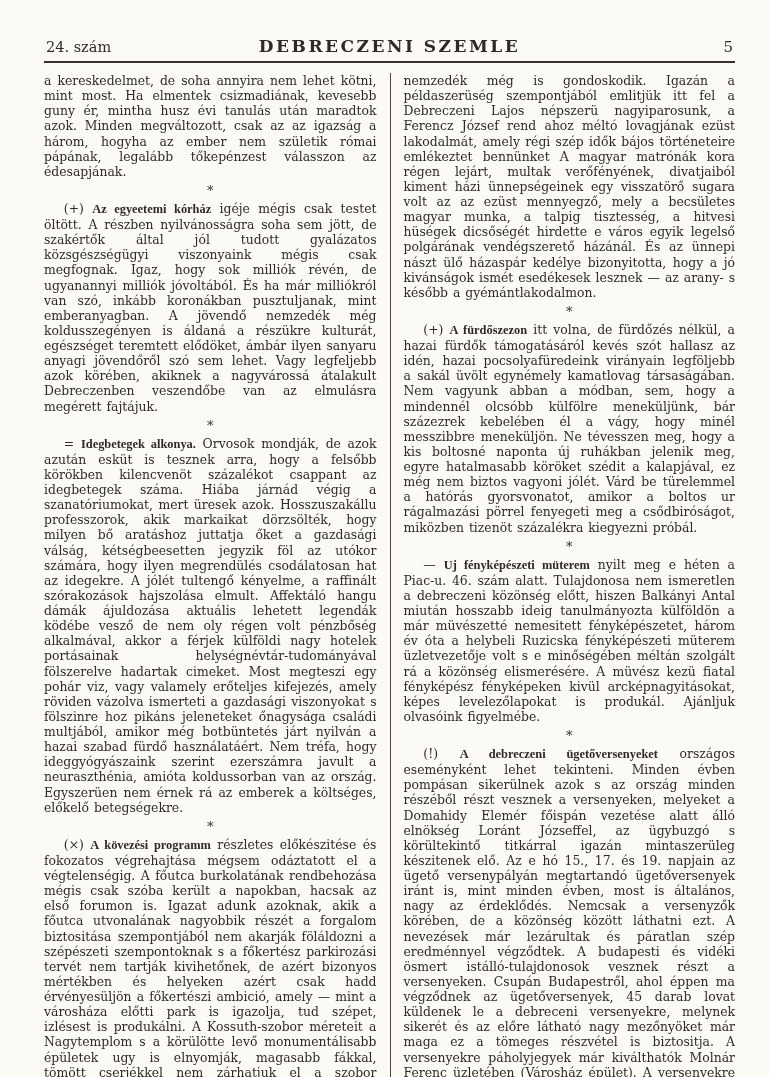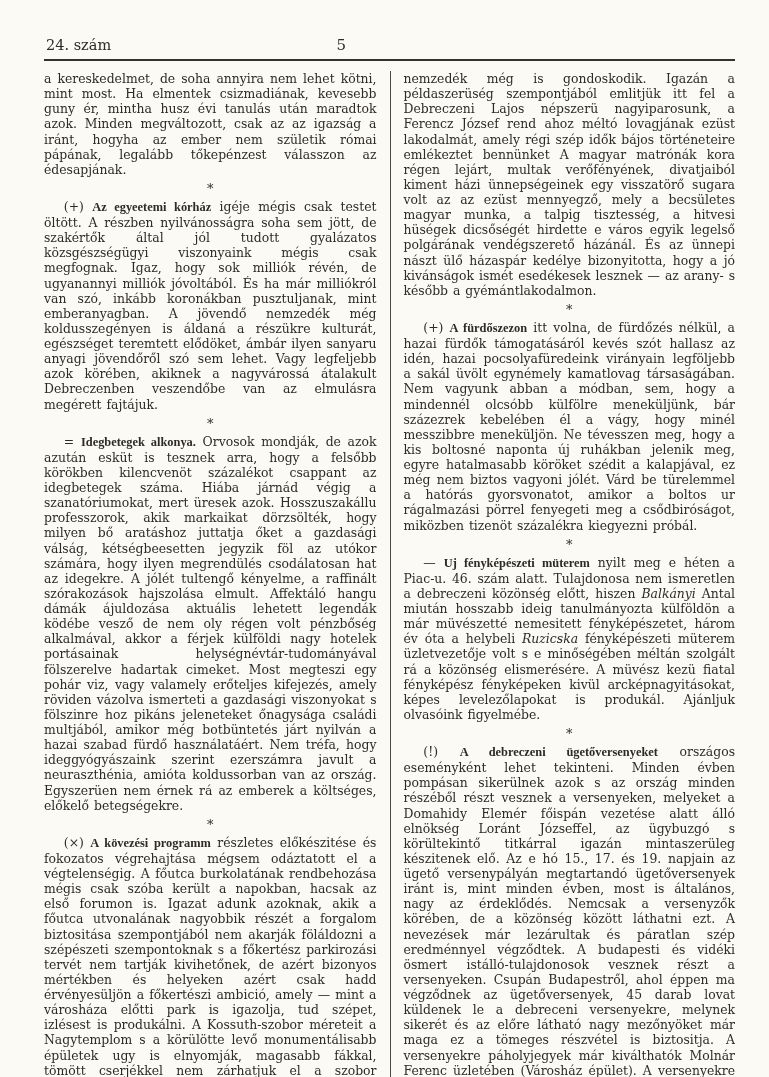--- a/index.html
+++ b/index.html
@@ -34,44 +34,45 @@
     margin:0;
     font-size:12.4px;
     line-height:1.22;
     text-align:justify;
     word-spacing:1px;
   }
   p.item{text-indent:1.6em;}
   p.cont{text-indent:0;}
   .lead{font-weight:bold;font-family:Liberation Serif, serif;}
   .marker{font-weight:normal;}
-  .it{font-style:italic;}
+  .it{}
   .sep{
     text-align:center;
     font-size:13px;
     line-height:1;
     margin:5px 0 4px 0;
     text-indent:0;
     letter-spacing:0;
   }
 </style>
 </head>
 <body>
 
 <div class="page">
 
   <div class="hdr">
     <span class="issue">24. szám</span>
+    <span class="title">DEBRECZENI SZEMLE</span>
     <span class="pnum">5</span>
   </div>
 
   <div class="cols">
 
     <div class="col left">
-      <p class="cont"><span>a kereskedelmet, de soha annyira nem lehet kötni, mint most. Ha elmentek csizmadiának, kevesebb guny ér, mintha husz évi tanulás után maradtok azok. Minden megváltozott, csak az az igazság a iránt, hogyha az ember nem születik római pápának, legalább tőkepénzest válasszon az édesapjának.</span></p>
+      <p class="cont"><span>a kereskedelmet, de soha annyira nem lehet kötni, mint most. Ha elmentek csizmadiának, kevesebb guny ér, mintha husz évi tanulás után maradtok azok. Minden megváltozott, csak az az igazság a három, hogyha az ember nem születik római pápának, legalább tőkepénzest válasszon az édesapjának.</span></p>
 
       <p class="sep">*</p>
 
       <p class="item"><span class="marker">(+)</span>&nbsp;<span class="lead">Az egyeetemi kórház</span>&nbsp;<span>igéje mégis csak testet öltött. A részben nyilvánosságra soha sem jött, de szakértők által jól tudott gyalázatos közsgészségügyi viszonyaink mégis csak megfognak. Igaz, hogy sok milliók révén, de ugyanannyi milliók jóvoltából. És ha már milliókról van szó, inkább koronákban pusztuljanak, mint emberanyagban. A jövendő nemzedék még koldusszegényen is áldaná a részükre kulturát, egészséget teremtett elődöket, ámbár ilyen sanyaru anyagi jövendőről szó sem lehet. Vagy legfeljebb azok körében, akiknek a nagyvárossá átalakult Debreczenben veszendőbe van az elmulásra megérett fajtájuk.</span></p>
 
       <p class="sep">*</p>
 
       <p class="item"><span class="marker">=</span>&nbsp;<span class="lead">Idegbetegek alkonya.</span>&nbsp;<span>Orvosok mondják, de azok azután esküt is tesznek arra, hogy a felsőbb körökben kilencvenöt százalékot csappant az idegbetegek száma. Hiába járnád végig a szanatóriumokat, mert üresek azok. Hosszuszakállu professzorok, akik markaikat dörzsölték, hogy milyen bő aratáshoz juttatja őket a gazdasági válság, kétségbeesetten jegyzik föl az utókor számára, hogy ilyen megrendülés csodálatosan hat az idegekre. A jólét tultengő kényelme, a raffinált szórakozások hajszolása elmult. Affektáló hangu dámák ájuldozása aktuális lehetett legendák ködébe vesző de nem oly régen volt pénzbőség alkalmával, akkor a férjek külföldi nagy hotelek portásainak helységnévtár-tudományával fölszerelve hadartak cimeket. Most megteszi egy pohár viz, vagy valamely erőteljes kifejezés, amely röviden vázolva ismerteti a gazdasági viszonyokat s fölszinre hoz pikáns jeleneteket őnagysága családi multjából, amikor még botbüntetés járt nyilván a hazai szabad fürdő használatáért. Nem tréfa, hogy ideggyógyászaink szerint ezerszámra javult a neuraszthénia, amióta koldussorban van az ország. Egyszerüen nem érnek rá az emberek a költséges, előkelő betegségekre.</span></p>
 
       <p class="sep">*</p>

